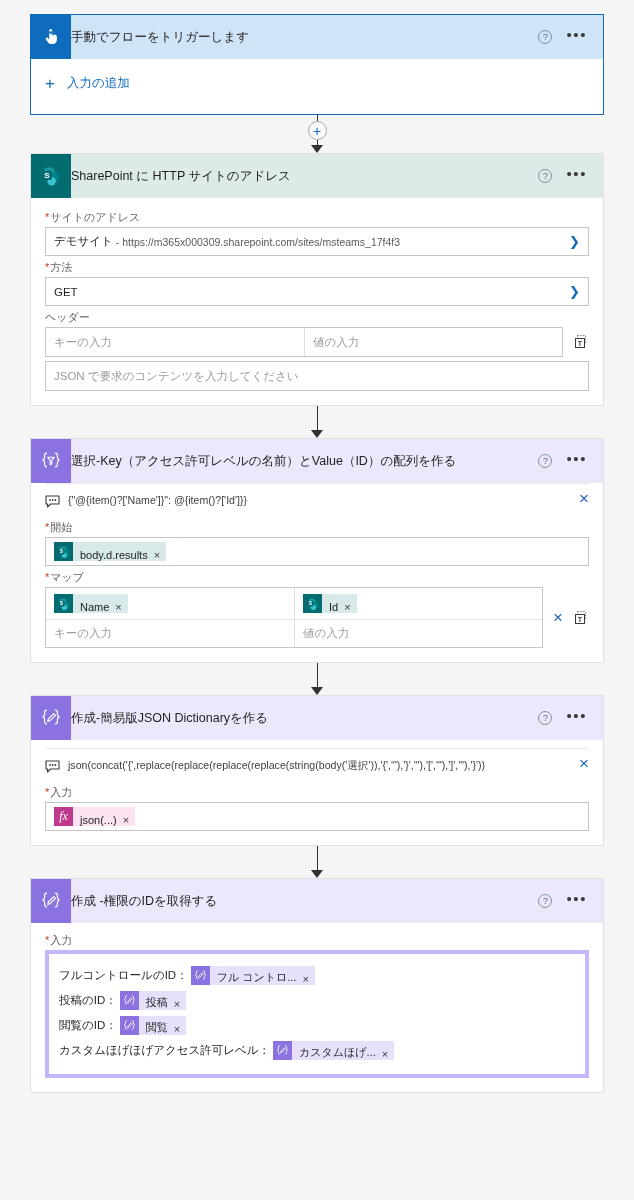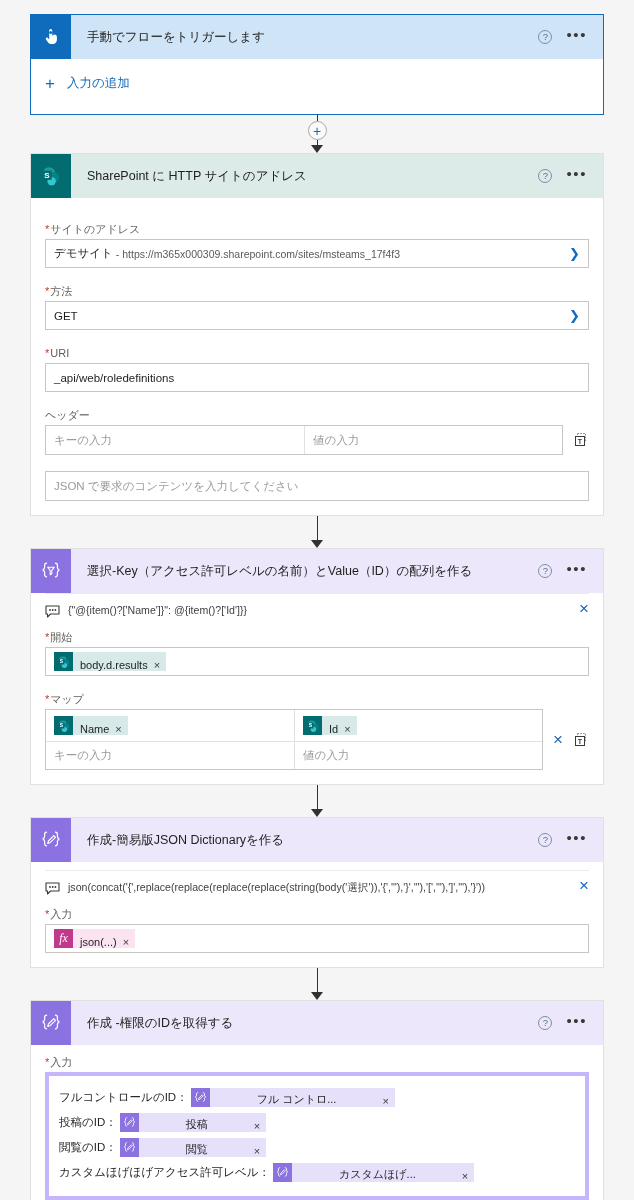--- a/index.html
+++ b/index.html
@@ -42,21 +42,20 @@
     display: flex; align-items: center; justify-content: center;
   }
   .ib-blue   { background: #0f6cbd; }
   .ib-teal   { background: #036c70; }
   .ib-purple { background: #8b72e0; }
 
   .card-title {
     flex: 1 1 auto;
     font-size: 12.5px;
     color: #201f1e;
-    padding-left: 16px;
     white-space: nowrap;
     overflow: hidden;
     text-overflow: ellipsis;
   }
   .hdr-actions {
     display: flex; align-items: center; gap: 14px;
     padding-right: 16px;
     flex: 0 0 auto;
   }
   .help-icon {
@@ -68,21 +67,21 @@
     cursor: pointer;
   }
   .dots {
     color: #3b3a39; font-size: 15px; letter-spacing: 1.6px;
     line-height: 8px; cursor: pointer; padding-bottom: 5px;
   }
 
   .card-body { padding: 8px 14px 14px 14px; }
 
   
-  .field { margin-top: 16px; }
+  .field { margin-top: 4px; }
   .field-label {
     font-size: 11px;
     color: #605e5c;
     margin-bottom: 3px;
     line-height: 14px;
   }
   .req { color: #c0392b; margin-right: 1px; }
 
   .input-box {
     border: 1px solid #c8c6c4;
@@ -157,21 +156,21 @@
     flex: 0 0 19px;
     display:flex; align-items:center; justify-content:center;
   }
   .token-ico.sp { background:#036c70; }
   .token-ico.fx { background:#c0398c; color:#fff; font-style: italic; font-size:12px; font-family:"Liberation Serif",serif;}
   .token-ico.cmp{ background:#8b72e0; }
   .token-txt { padding: 0 6px 0 7px; white-space: nowrap; }
   .token-x { padding-right: 6px; color:#3b3a39; font-size: 11px; }
   .tok-sp  { background:#d7e9e8; }
   .tok-fx  { background:#fbe3f2; }
-  .tok-cmp { background:#e6e0fb;gap:40px; }
+  .tok-cmp { background:#e6e0fb; }
 
   .token-host {
     border: 1px solid #c8c6c4; background:#fff;
     min-height: 29px;
     display:flex; align-items:center;
     padding: 4px 6px 4px 8px;
   }
 
   
   .compose-box {
@@ -269,26 +268,20 @@
       </div>
 
       <div class="field">
         <div class="field-label"><span class="req">*</span><span>方法</span></div>
         <div class="input-box">
           <span>GET</span>
           <span class="chevron">❯</span>
         </div>
       </div>
 
-      <div class="field">
-        <div class="field-label"><span class="req">*</span><span>URI</span></div>
-        <div class="input-box">
-          <span>_api/web/roledefinitions</span>
-        </div>
-      </div>
 
       <div class="field">
         <div class="field-label">ヘッダー</div>
         <div class="kv-wrap">
           <div class="kv-table">
             <div class="kv-row">
               <div class="kv-cell">キーの入力</div>
               <div class="kv-cell">値の入力</div>
             </div>
           </div>

